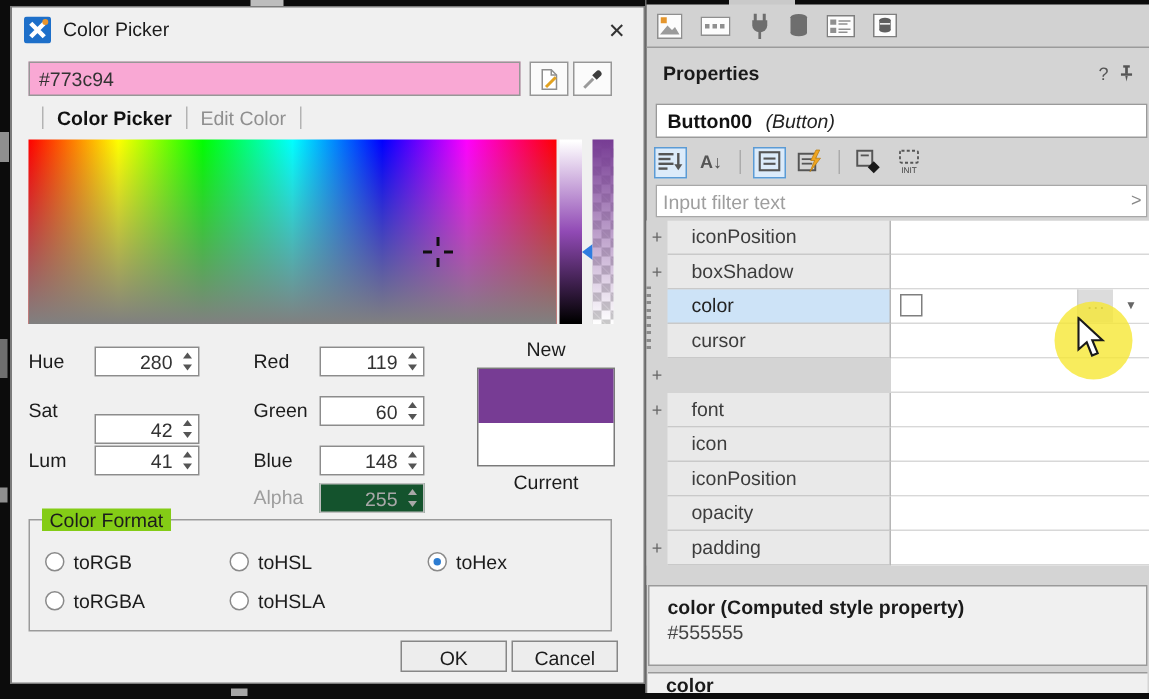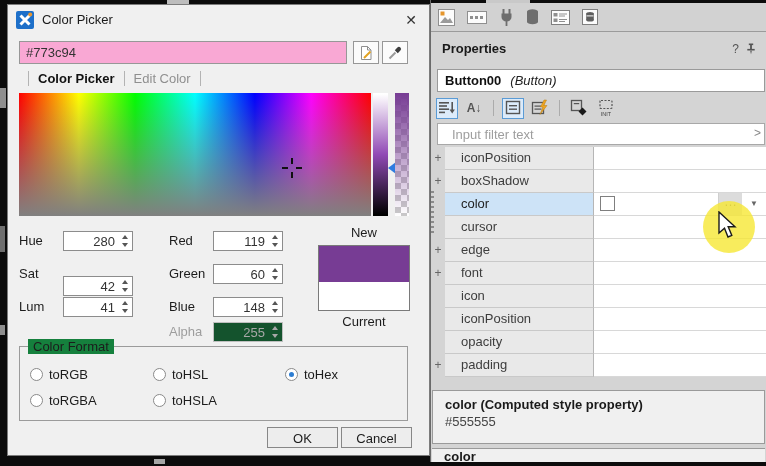--- a/index.html
+++ b/index.html
@@ -48,21 +48,21 @@
   .spin .arrows{position:absolute;right:2px;top:1px;width:12px;height:18px;display:flex;flex-direction:column;
     align-items:center;justify-content:space-evenly;}
   .spin .up{width:0;height:0;border-left:3.5px solid transparent;border-right:3.5px solid transparent;border-bottom:4px solid #555;}
   .spin .dn{width:0;height:0;border-left:3.5px solid transparent;border-right:3.5px solid transparent;border-top:4px solid #555;}
   .spin.dis input{border-color:#bfbfbf;background:#14532d;color:#a8a8a8;}
   .spin.dis .up{border-bottom-color:#a8a8a8;} .spin.dis .dn{border-top-color:#a8a8a8;}
   .swatch-label{position:absolute;left:310px;width:92px;text-align:center;font-size:13px;color:#1c1c1c;height:16px;line-height:16px;}
   .swatch{position:absolute;left:310px;top:240px;width:92px;height:66px;box-sizing:border-box;border:1px solid #7a7a7a;background:#fff;}
   .swatch .new-half{position:absolute;left:0;top:0;width:100%;height:36px;}
   .fmt-group{position:absolute;left:11px;top:341px;width:389px;height:75px;box-sizing:border-box;border:1px solid #9b9b9b;}
-  .fmt-legend{position:absolute;left:8px;top:-8px;background:#15803d;padding:0 5px;font-size:13px;color:#1c1c1c;}
+  .fmt-legend{position:absolute;left:8px;top:-8px;background:#84cc16;padding:0 5px;font-size:13px;color:#1c1c1c;}
   .radio-item{position:absolute;display:flex;align-items:center;gap:6px;height:16px;font-size:13px;color:#1c1c1c;}
   .radio{width:13px;height:13px;box-sizing:border-box;border:1px solid #8a8a8a;border-radius:50%;background:#fff;position:relative;}
   .radio.on::after{content:"";position:absolute;left:3px;top:3px;right:3px;bottom:3px;background:#2d7dd2;border-radius:50%;}
   .dlg-btn{position:absolute;top:422px;width:71px;height:21px;box-sizing:border-box;background:#ededed;
     border:1px solid #878787;font-family:"Liberation Sans",sans-serif;font-size:13px;color:#1c1c1c;text-align:center;line-height:19px;}
   .btn-ok{left:259px;} .btn-cancel{left:333px;}
 
   
   .panel{position:absolute;left:430px;top:0;width:336px;height:462px;border-left:1px solid #6a6a6a;box-sizing:border-box;}
   .topbar{position:absolute;left:0;top:3px;width:100%;height:29px;background:#d2d2d2;border-bottom:1px solid #9b9b9b;
@@ -75,21 +75,21 @@
   .selector{position:absolute;left:6px;top:37px;width:328px;height:23px;box-sizing:border-box;background:#fff;
     border:1px solid #9a9a9a;font-size:13px;line-height:21px;padding-left:7px;}
   .selector .nm{font-weight:bold;color:#111;} .selector .tp{color:#222;margin-left:9px;font-style:italic;}
   .ptools{position:absolute;left:5px;top:64px;height:24px;display:flex;align-items:center;gap:5px;}
   .tbtn{width:22px;height:21px;box-sizing:border-box;border:1px solid transparent;display:flex;align-items:center;justify-content:center;}
   .tbtn.sel{border-color:#5b9bd5;background:#dcebfa;}
   .tdiv{width:1px;height:16px;background:#ababab;margin:0 3px;}
   .asort{font-size:12px;color:#555;font-weight:bold;}
   .filter{position:absolute;left:6px;top:91px;width:328px;height:22px;}
   .filter input{width:100%;height:22px;box-sizing:border-box;border:1px solid #a8a8a8;background:#fff;
-    font-family:"Liberation Sans",sans-serif;font-size:13px;color:#444;padding:0 14px 0 14px;}
+    font-family:"Liberation Sans",sans-serif;font-size:13px;color:#444;padding:0 14px 0 4px;}
   .filter input::placeholder{color:#9e9e9e;}
   .filter .chev{position:absolute;right:4px;top:3px;font-size:12px;color:#888;}
   .grid{position:absolute;left:0;top:147px;width:336px;height:243px;overflow:hidden;background:#d4d4d4;}
   .grow{position:relative;width:336px;height:23px;}
   .exp{position:absolute;left:0;top:0;width:14px;height:100%;background:#d4d4d4;font-size:12px;color:#666;
     text-align:center;line-height:22px;}
   .nm-cell{position:absolute;left:14px;top:0;width:149px;height:100%;background:#e9e9e9;box-sizing:border-box;
     border-bottom:1px solid #c9c9c9;border-right:1px solid #b6b6b6;padding-left:16px;font-size:13px;color:#3d3d3d;line-height:22px;}
   .val-cell{position:absolute;left:163px;top:0;width:173px;height:100%;background:#fff;box-sizing:border-box;
     border-bottom:1px solid #d8d8d8;border-right:1px solid #b6b6b6;}
@@ -404,21 +404,20 @@
           <span class="dd-btn">▼</span>
         </div>
       </div>
       <div class="grow">
         <div class="exp"></div>
         <div class="nm-cell">cursor</div>
         <div class="val-cell"></div>
       </div>
       <div class="grow">
         <div class="exp">+</div>
-        <div class="nm-cell">edge</div>
         <div class="val-cell"></div>
       </div>
       <div class="grow">
         <div class="exp">+</div>
         <div class="nm-cell">font</div>
         <div class="val-cell"></div>
       </div>
       <div class="grow">
         <div class="exp"></div>
         <div class="nm-cell">icon</div>

